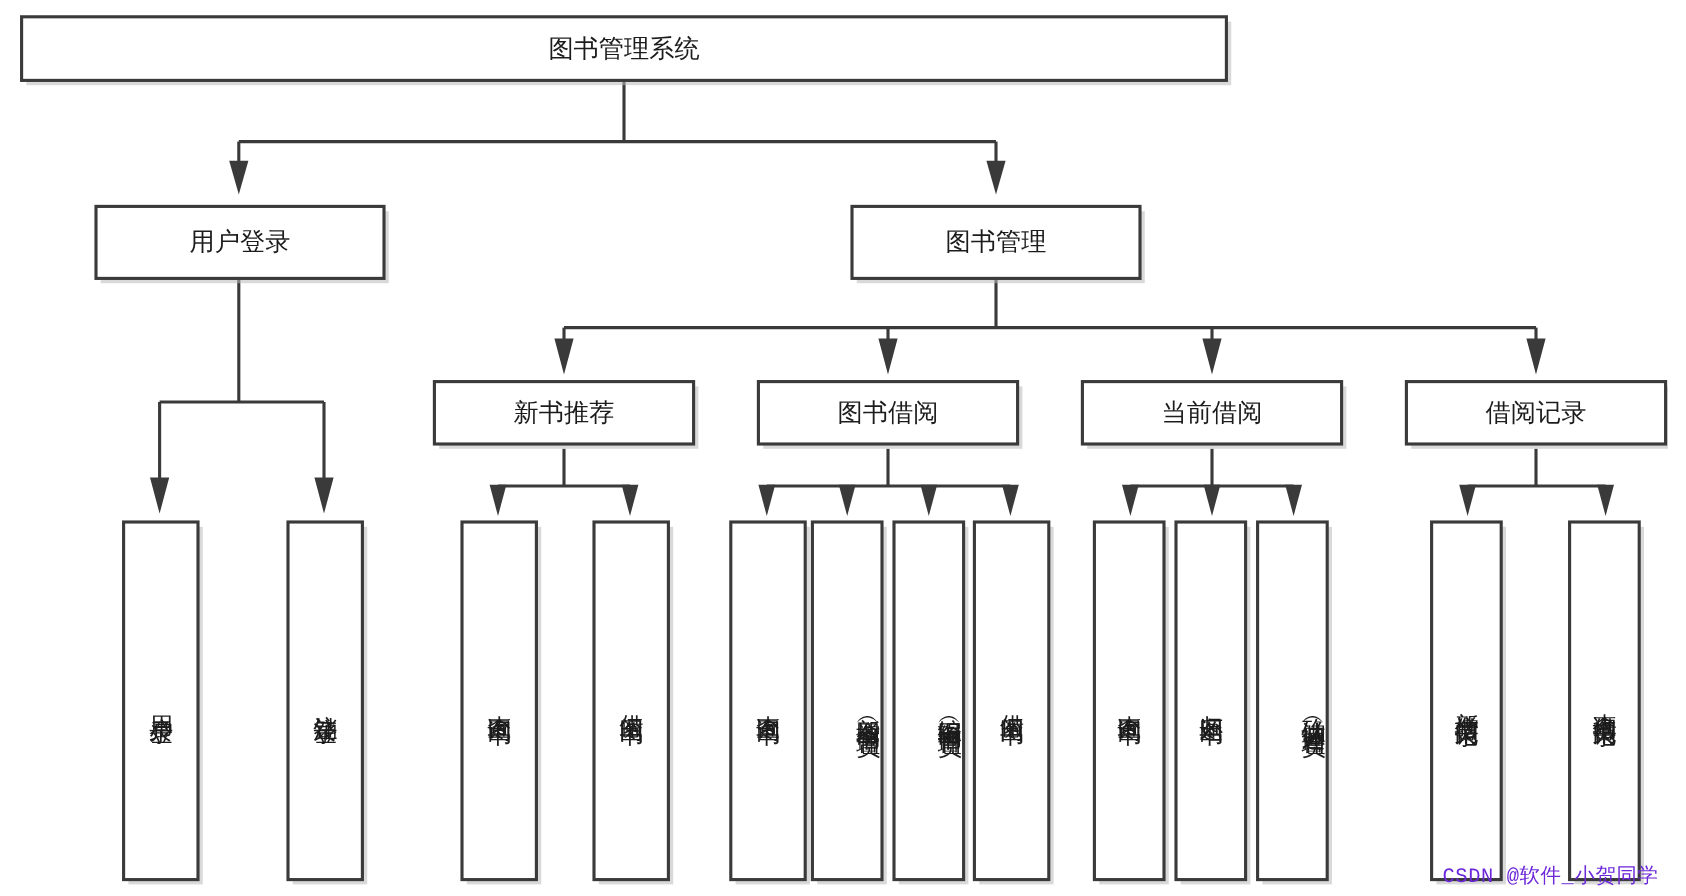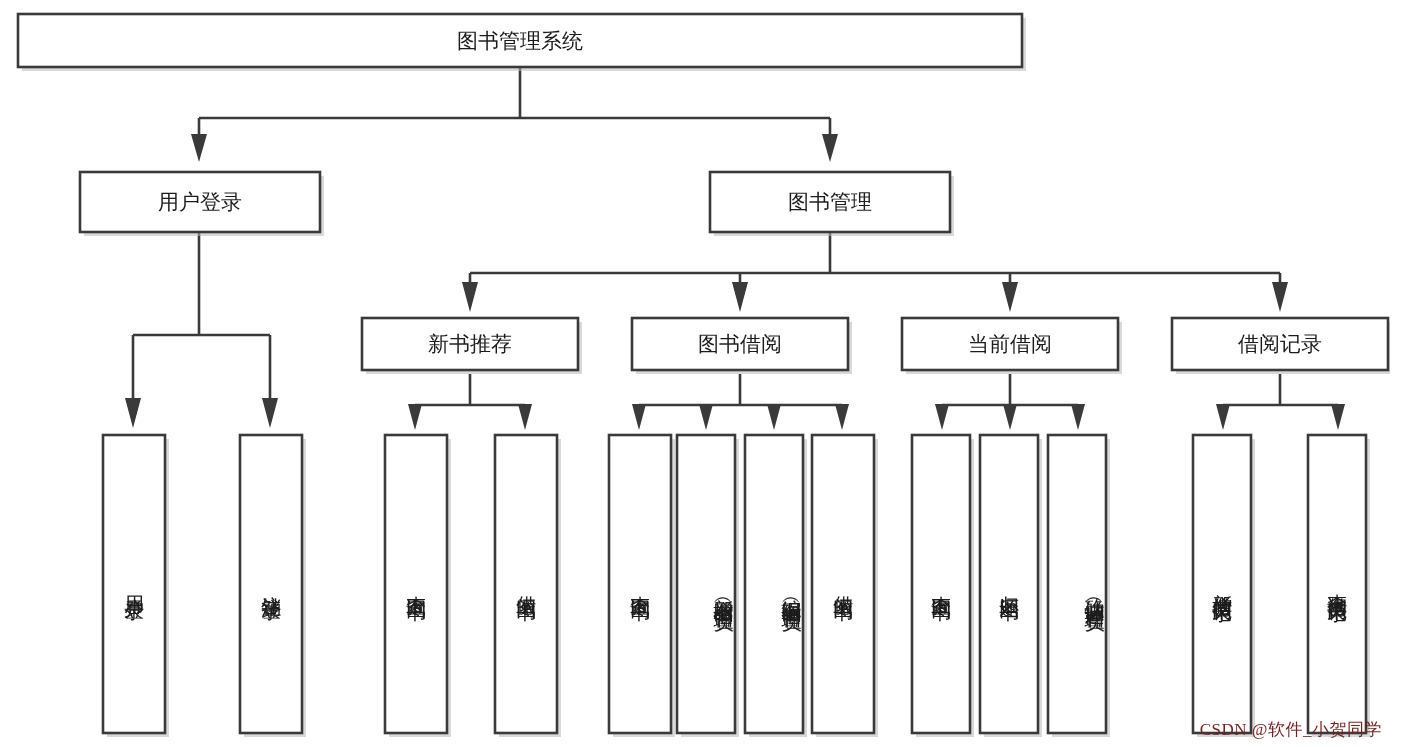--- a/index.html
+++ b/index.html
@@ -61,23 +61,23 @@
     line-height: 1.18;
     color: #1c1c1c;
     letter-spacing: 2px;
     white-space: nowrap;
     pointer-events: none;
   }
   .watermark {
     position: absolute;
     right: 8px;
     bottom: 6px;
-    font-family: Liberation Serif, serif;
+    font-family: Liberation Mono, monospace;
     font-size: 17px;
-    color: #7f1d1d;
+    color: #6d28d9;
     letter-spacing: 0.5px;
     white-space: nowrap;
   }
 </style>
 </head>
 <body>
 
 <div id="diagram-root">
 
   <svg id="flow-svg" viewBox="0 0 1405 747">

